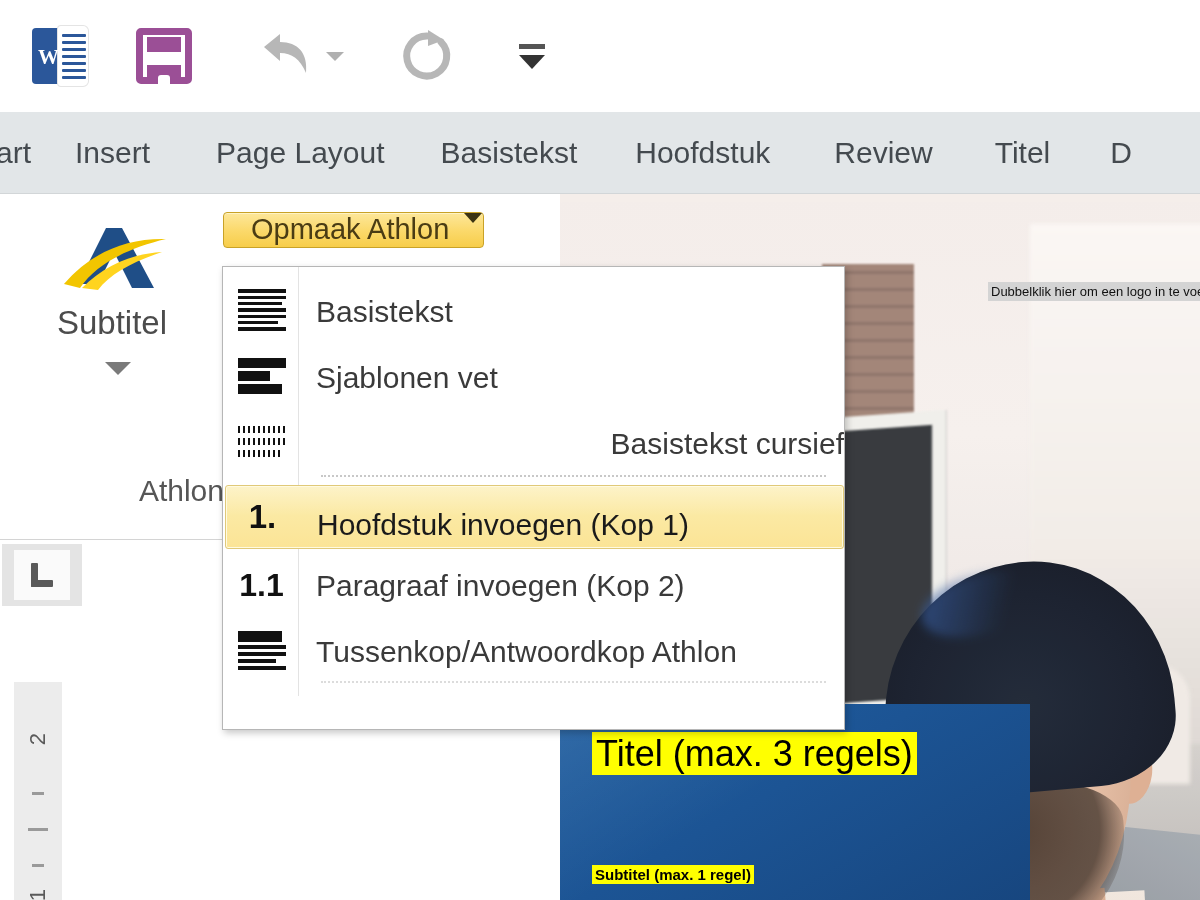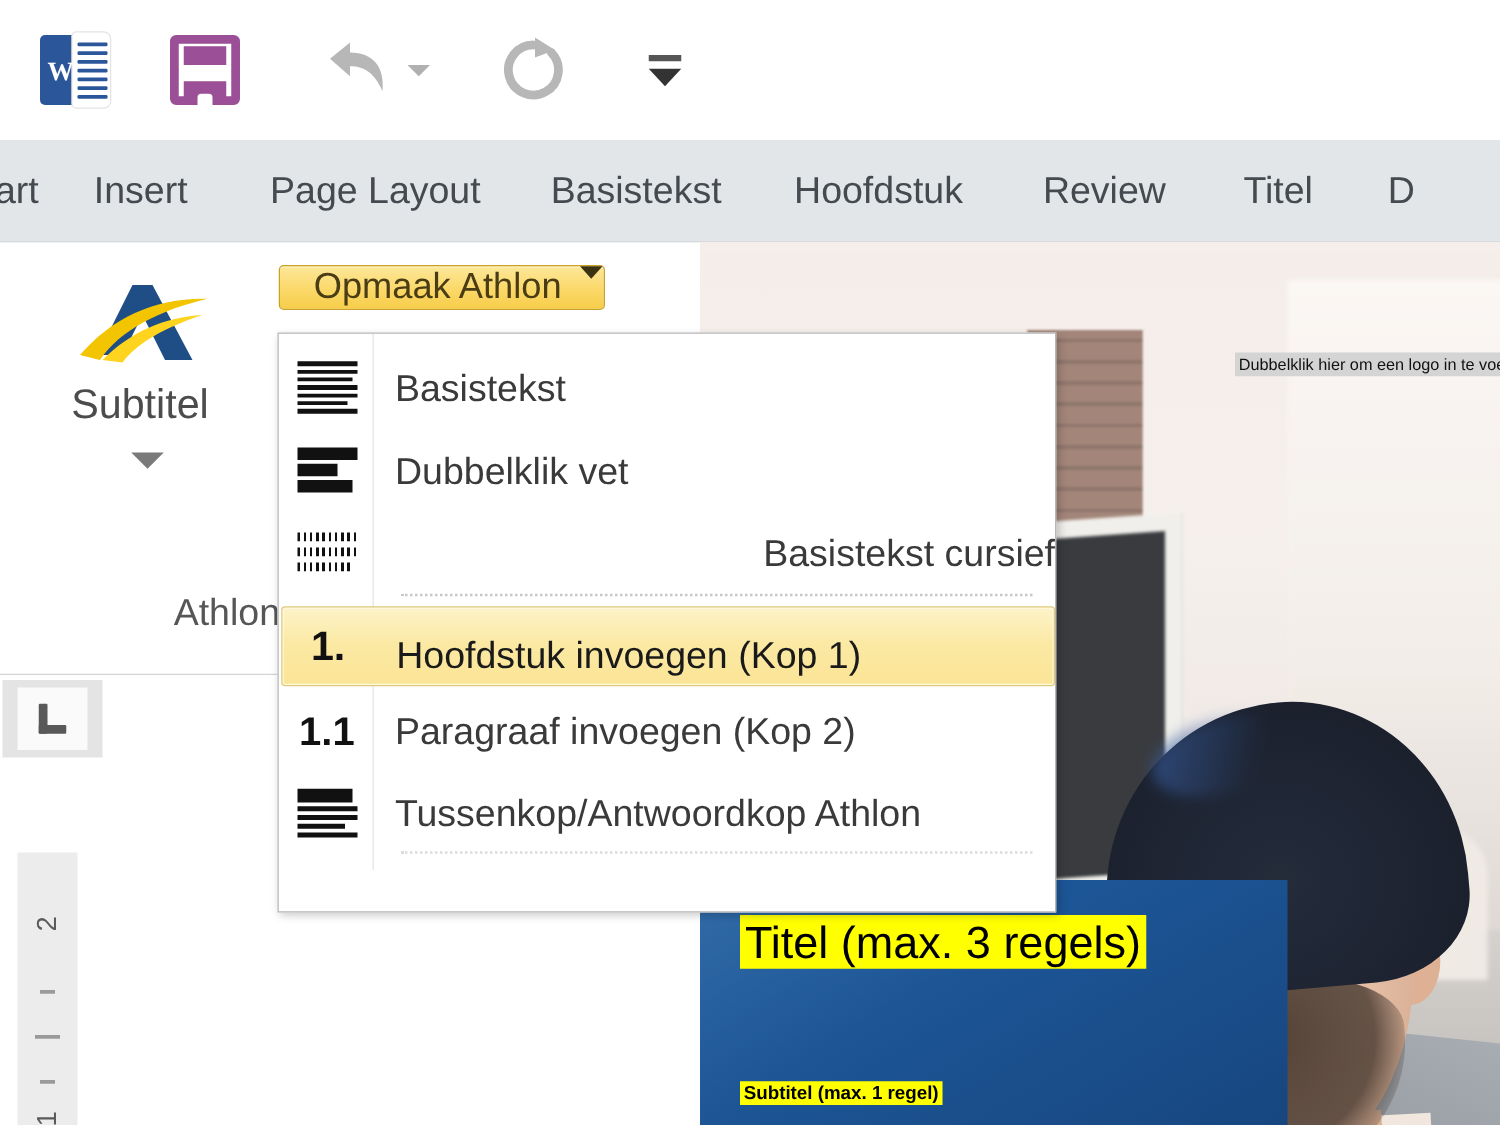--- a/index.html
+++ b/index.html
@@ -482,21 +482,21 @@
     </div>
 
     <div class="gal-item" style="top:78px;">
       <div class="ic">
         <div class="ic-lines">
           <i style="height:10px;width:48px;"></i>
           <i style="height:10px;width:32px;"></i>
           <i style="height:10px;width:44px;"></i>
         </div>
       </div>
-      <div class="tx">Dubbelklik vet</div>
+      <div class="tx">Sjablonen vet</div>
     </div>
 
     <div class="gal-item" style="top:144px;justify-content:space-between;">
       <div class="ic">
         <div class="ic-dots">
           <i style="width:48px;"></i>
             <i style="width:48px;"></i>
             <i style="width:44px;"></i>
         </div>
       </div>

